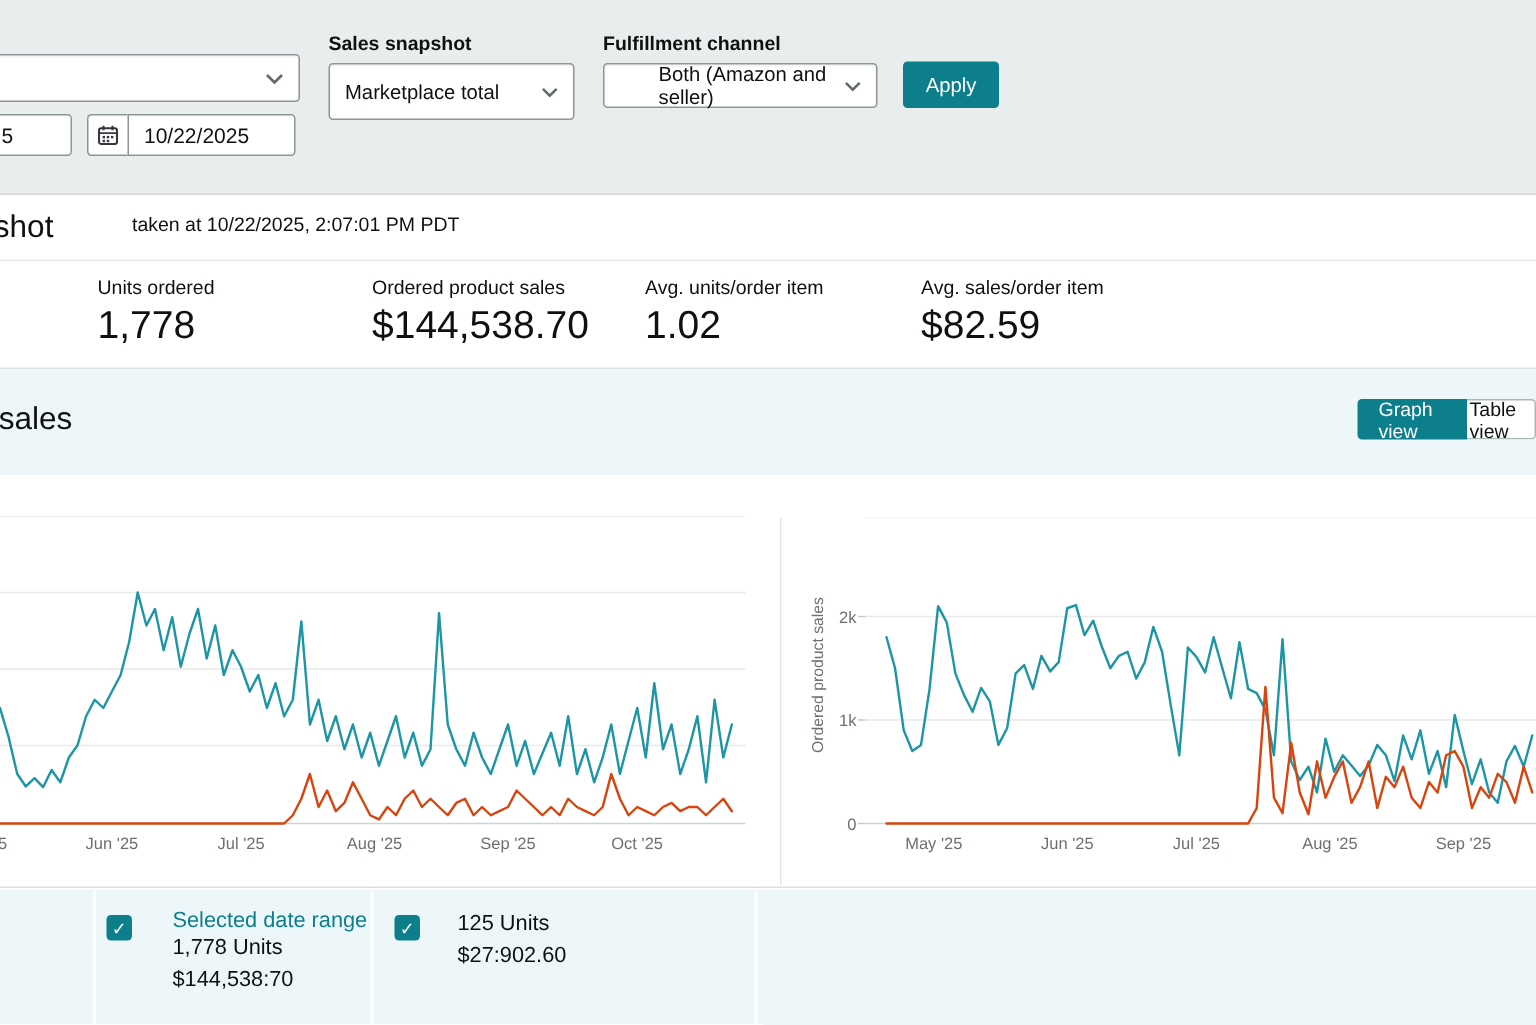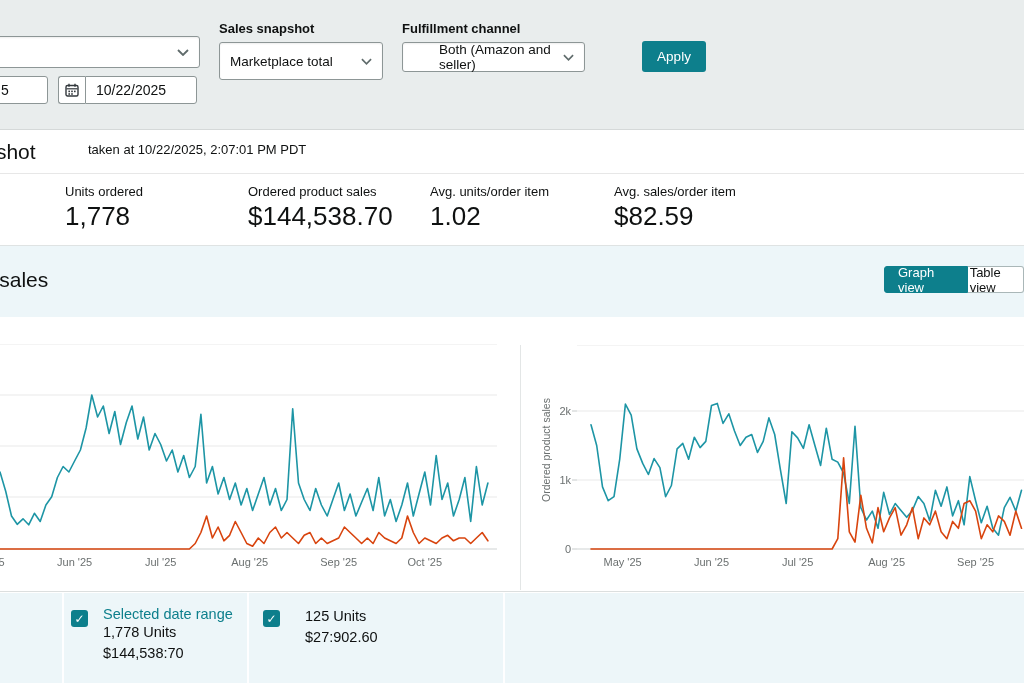--- a/index.html
+++ b/index.html
@@ -46,21 +46,21 @@
   .stats-row { left:0; top:174px; width:1024px; height:72px; background:#fff; border-bottom:1px solid #dfe3e3; }
   .stat-label { font-size:13px; color:#0f1111; }
   .stat-value { font-size:26px; color:#0f1111; margin-top:2px; }
 
   
   .cmp-head { left:0; top:246px; width:1024px; height:71px; background:#edf6f9; }
   .cmp-title { font-size:21px; color:#0f1111; white-space:nowrap; }
   .seg { display:flex; height:27px; font-size:13px; }
   .seg-on {
     background:#0d7f8c; color:#fff; border:1px solid #0d7f8c;
-    border-radius:3px 0 0 3px; display:flex; align-items:center; padding:0 13px;
+    border-radius:3px 0 0 3px; display:flex; align-items:center; padding:0 13px;margin-left:21px;
   }
   .seg-off {
     background:#fff; color:#0f1111; border:1px solid #aab7b8; border-left:none;
     border-radius:0 3px 3px 0; display:flex; align-items:center; padding:0 2px;
   }
 
   .chart-zone { left:0; top:317px; width:1024px; height:275px; background:#fff; border-bottom:1px solid #dcdfdf; }
   .chart-divider { left:520px; top:345px; width:1px; height:245px; background:#e3e6e6; }
   .ylab-wrap { left:538px; top:350px; width:15px; height:200px; display:flex; align-items:center; justify-content:center; }
   .ylab-wrap span {
@@ -130,21 +130,21 @@
 <div class="abs field-label" style="left:402px; top:21px;">Fulfillment channel</div>
 <div class="abs select-box" style="left:402px; top:42px; width:183px; height:30px;padding-left:36px;">
   <span>Both (Amazon and seller)</span>
   <span class="chev">
     <svg width="11" height="7" viewBox="0 0 12 7">
         <polyline points="1,1 6,6 11,1" fill="none" stroke="#5f6b6b" stroke-width="1.8"></polyline>
       </svg>
   </span>
 </div>
 
-<button class="abs apply-btn" style="left:602px; top:41px; width:64px; height:31px;margin-left:40px;">Apply</button>
+<button class="abs apply-btn" style="left:602px; top:41px; width:64px; height:31px;">Apply</button>
 
 <div class="abs snap-head"></div>
 <div class="abs snap-title" style="left:-108px; top:140px;">Sales snapshot</div>
 <div class="abs snap-taken" style="left:40px; top:142px;">taken at 10/22/2025, 2:07:01 PM PDT</div>
 
 <div class="abs stats-row"></div>
 <div class="abs" style="left:65px; top:184px;">
   <div class="stat-label">Units ordered</div>
   <div class="stat-value">1,778</div>
 </div>
@@ -209,21 +209,21 @@
     <polyline points="46.0,79.8 51.7,100.5 57.5,141.9 63.2,155.7 69.0,151.6 74.7,114.3 80.4,59.1 86.2,70.1 91.9,103.9 97.7,118.4 103.4,129.5 109.1,113.6 114.9,122.6 120.6,151.6 126.4,140.5 132.1,103.9 137.8,98.4 143.6,114.3 149.3,92.2 155.1,102.6 160.8,96.4 166.5,60.5 172.3,58.4 178.0,78.4 183.8,68.8 189.5,86.0 195.2,100.5 201.0,92.2 206.7,89.5 212.5,107.4 218.2,96.4 223.9,72.9 229.7,89.5 235.4,124.6 241.2,158.5 246.9,86.7 252.6,92.9 258.4,103.3 264.1,79.8 269.9,100.5 275.6,120.5 281.3,83.2 287.1,114.3 292.8,117.1 298.6,128.1 304.3,158.5 310.0,81.2 315.8,162.6 321.5,175.0 327.3,166.1 333.0,183.3 338.7,147.4 344.5,169.5 350.2,158.5 356.0,165.4 361.7,172.3 367.4,165.4 373.2,151.6 378.9,158.5 384.7,175.7 390.4,145.3 396.1,161.2 401.9,141.9 407.6,170.9 413.4,155.7 419.1,179.8 424.8,131.6 430.6,155.7 436.3,177.8 442.1,161.2 447.8,183.3 453.5,190.2 459.3,162.6 465.0,152.3 470.8,166.1 476.5,145.3" fill="none" stroke="#1d95a5" stroke-width="1.6" stroke-linejoin="round" stroke-linecap="round"></polyline>
     <polyline points="46.0,204.0 51.7,204.0 57.5,204.0 63.2,204.0 69.0,204.0 74.7,204.0 80.4,204.0 86.2,204.0 91.9,204.0 97.7,204.0 103.4,204.0 109.1,204.0 114.9,204.0 120.6,204.0 126.4,204.0 132.1,204.0 137.8,204.0 143.6,204.0 149.3,204.0 155.1,204.0 160.8,204.0 166.5,204.0 172.3,204.0 178.0,204.0 183.8,204.0 189.5,204.0 195.2,204.0 201.0,204.0 206.7,204.0 212.5,204.0 218.2,204.0 223.9,204.0 229.7,204.0 235.4,204.0 241.2,204.0 246.9,204.0 252.6,204.0 258.4,204.0 264.1,204.0 269.9,204.0 275.6,204.0 281.3,204.0 287.1,204.0 292.8,193.7 298.6,112.9 304.3,186.8 310.0,197.1 315.8,150.2 321.5,183.3 327.3,197.8 333.0,162.6 338.7,186.8 344.5,172.9 350.2,162.6 356.0,190.2 361.7,179.8 367.4,162.6 373.2,193.7 378.9,172.9 384.7,179.8 390.4,166.1 396.1,186.8 401.9,193.7 407.6,176.4 413.4,183.3 419.1,158.5 424.8,155.7 430.6,166.1 436.3,193.7 442.1,179.8 447.8,186.8 453.5,170.9 459.3,176.4 465.0,190.2 470.8,166.1 476.5,183.3" fill="none" stroke="#d8440e" stroke-width="1.6" stroke-linejoin="round" stroke-linecap="round"></polyline>
   </svg>
 
 <div class="abs legend-band"></div>
 <div class="abs legend-sep" style="left:62px;"></div>
 <div class="abs legend-sep" style="left:247px;"></div>
 <div class="abs legend-sep" style="left:503px;"></div>
 
 <div class="abs cbx" style="left:71px; top:610px;"></div>
-<div class="abs" style="left:103px; top:606px;">
+<div class="abs" style="left:115px; top:606px;">
   <div class="lg-label-teal">Selected date range</div>
   <div class="lg-line">1,778 Units</div>
   <div class="lg-line">$144,538:70</div>
 </div>
 
 <div class="abs cbx" style="left:263px; top:610px;"></div>
 <div class="abs" style="left:305px; top:606px;">
   <div class="lg-line">125 Units</div>
   <div class="lg-line">$27:902.60</div>
 </div>

